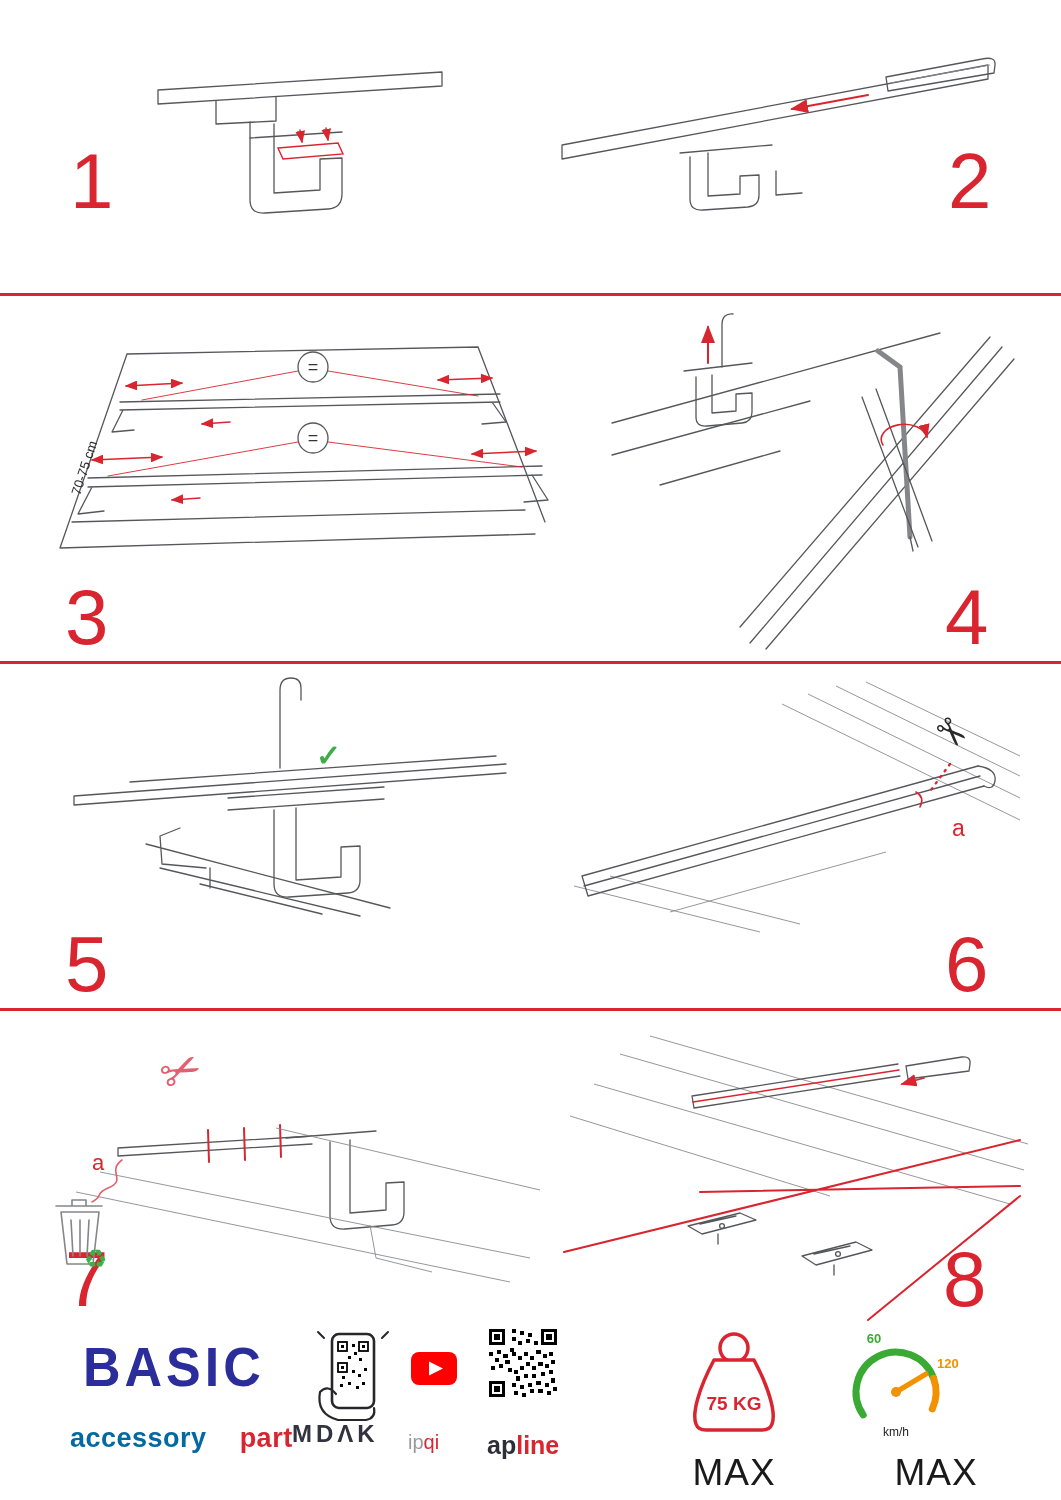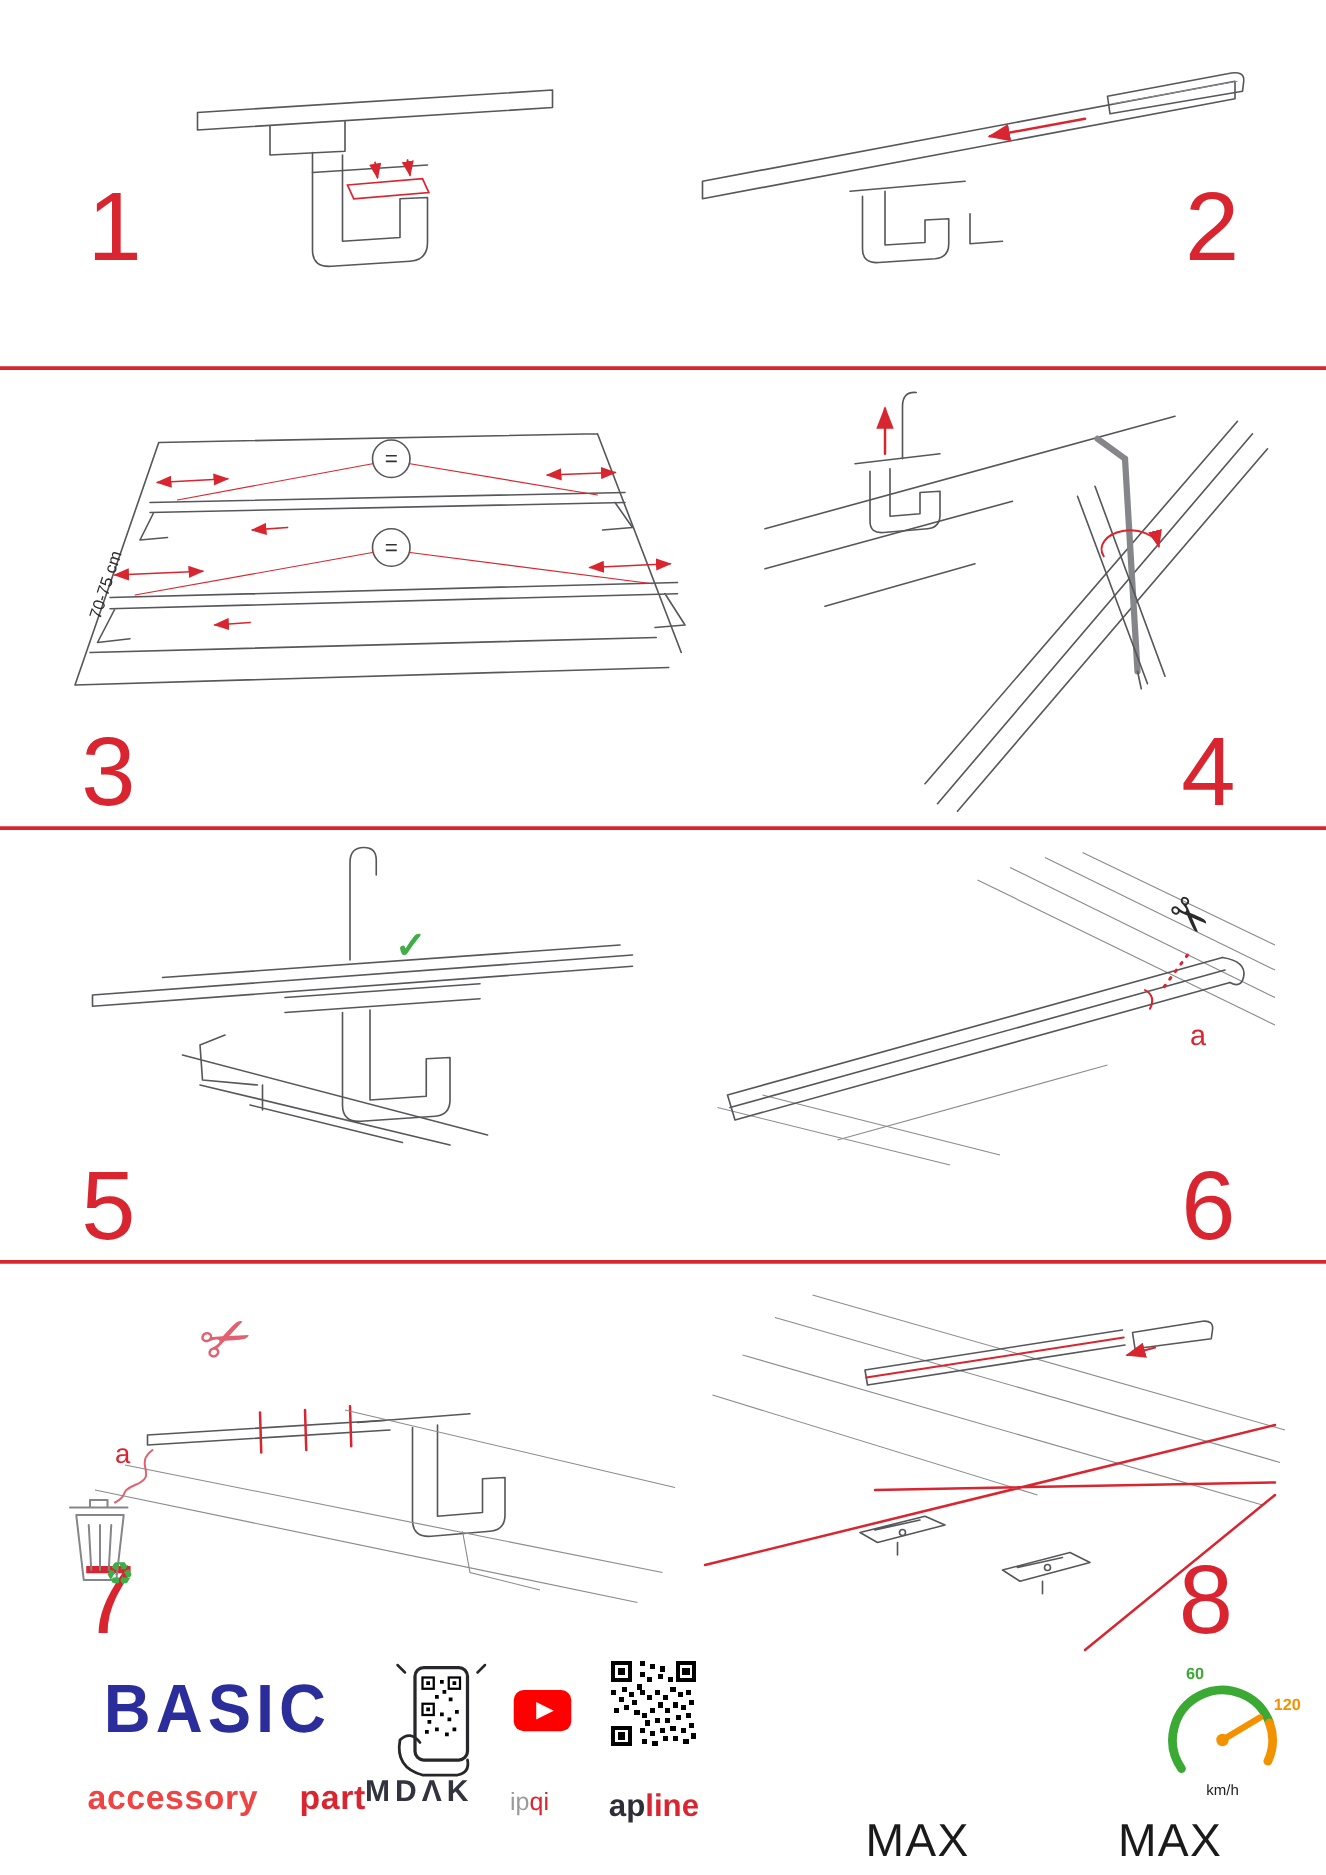--- a/index.html
+++ b/index.html
@@ -13,21 +13,21 @@
   svg{display:block;overflow:visible;}
   .sk{stroke:#56575b;stroke-width:1.3;fill:none;stroke-linecap:round;stroke-linejoin:round;}
   .skt{stroke:#8a8b8e;stroke-width:0.9;fill:none;}
   .rd{stroke:#d9252f;fill:none;stroke-linecap:round;}
   .rdl{stroke:#e2606f;fill:none;stroke-linecap:round;}
   .svg-label{font-family:"Liberation Sans",sans-serif;}
   
   .brand-title{position:absolute;left:83px;top:1336px;font-size:52px;letter-spacing:4px;
                color:#2b2d9b;font-weight:700;transform:scaleY(1.05);transform-origin:top left;}
   .brand-sub{position:absolute;left:70px;top:1423px;font-size:27px;font-weight:700;letter-spacing:0.5px;}
-  .bs-black{color:#ef4444;} .bs-red{color:#d9252f;margin-left:33px;}
+  .bs-black{color:#0369a1;} .bs-red{color:#d9252f;margin-left:33px;}
   .logo-text{position:absolute;font-size:24px;color:#33333f;}
   .mdak-text{left:292px;top:1420px;letter-spacing:4px;font-weight:700;}
   .ipqi-text{left:408px;top:1431px;font-size:20px;}
   .ipqi-gray{color:#9a9a9a;} .ipqi-red{color:#d9252f;}
   .apline-text{left:487px;top:1431px;font-size:25px;font-weight:bold;}
   .ap-black{color:#2e2e38;} .ap-red{color:#d9252f;}
   .max-label{position:absolute;font-size:37px;color:#1a1a1a;letter-spacing:1px;text-align:center;}
   .weight-max{left:678px;top:1452px;width:112px;}
   .speed-max{left:882px;top:1452px;width:108px;}
 </style>
@@ -267,23 +267,30 @@
                  M24,40h4v4h-4z M18,38h4v4h-4z M26,46h4v4h-4z M34,44h4v4h-4z M42,44h4v4h-4z M50,42h4v4h-4z M58,40h4v4h-4z
                  M60,48h4v4h-4z M54,52h4v4h-4z M46,50h4v4h-4z M38,52h4v4h-4z M30,54h4v4h-4z M22,52h4v4h-4z M24,60h4v4h-4z
                  M32,62h4v4h-4z M40,58h4v4h-4z M48,58h4v4h-4z M56,60h4v4h-4z M62,56h4v4h-4z"></path>
       </g>
     </svg>
   </div>
   <div class="logo-text apline-text">
     <span class="ap-black">ap</span><span class="ap-red">line</span>
   </div>
 
+  <div class="ill" style="left:678px;top:1326px;width:112px;height:118px;">
+    <svg width="112" height="118" viewBox="0 0 112 118">
+      <circle cx="56" cy="22" r="14" fill="none" stroke="#d9252f" stroke-width="3.5"></circle>
+      <path d="M36,34 L76,34 C92,64 98,88 94,98 Q92,104 84,104 L28,104 Q20,104 18,98 C14,88 20,64 36,34 Z" fill="#ffffff" stroke="#d9252f" stroke-width="3.5" stroke-linejoin="round"></path>
+      <text class="svg-label" x="56" y="84" text-anchor="middle" font-size="19" font-weight="bold" fill="#d9252f">75 KG</text>
+    </svg>
+  </div>
   <div class="max-label weight-max">MAX</div>
 
-  <div class="ill" style="left:924px;top:1330px;width:108px;height:112px;">
+  <div class="ill" style="left:842px;top:1330px;width:108px;height:112px;">
     <svg width="108" height="112" viewBox="0 0 108 112">
       <path d="M21.2,84.9 A40,40 0 1 1 91.6,48.3" fill="none" stroke="#3aaa35" stroke-width="7" stroke-linecap="round"></path>
       <path d="M91.6,48.3 A40,40 0 0 1 90.3,78.9" fill="none" stroke="#f39200" stroke-width="7" stroke-linecap="round"></path>
       <line x1="54" y1="62" x2="84" y2="44" stroke="#f39200" stroke-width="5" stroke-linecap="round"></line>
       <circle cx="54" cy="62" r="5" fill="#f39200"></circle>
       <text class="svg-label" x="32" y="13" text-anchor="middle" font-size="13" font-weight="bold" fill="#3aaa35">60</text>
       <text class="svg-label" x="95" y="38" font-size="13" font-weight="bold" fill="#f39200">120</text>
       <text class="svg-label" x="54" y="106" text-anchor="middle" font-size="12" fill="#222">km/h</text>
     </svg>
   </div>

